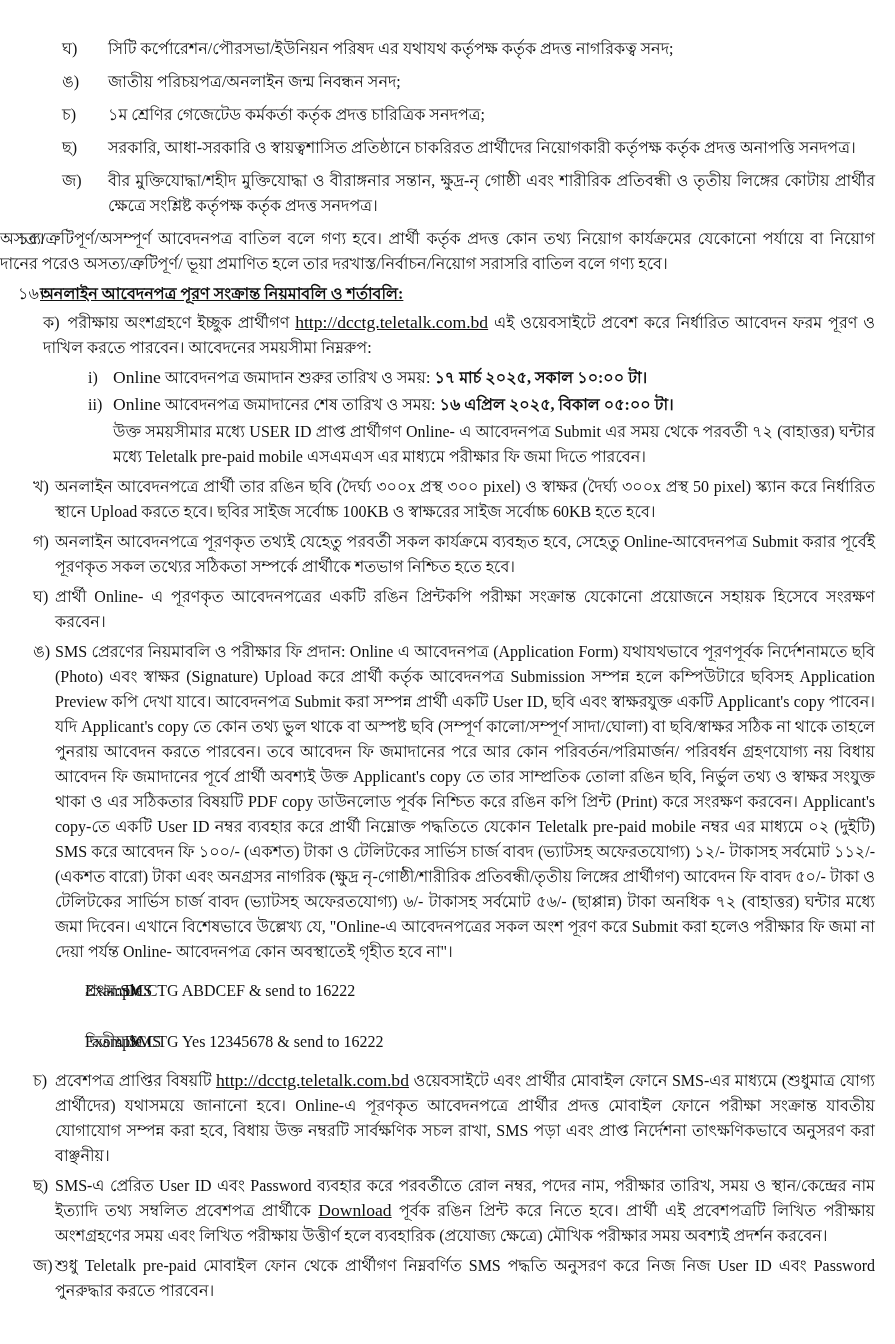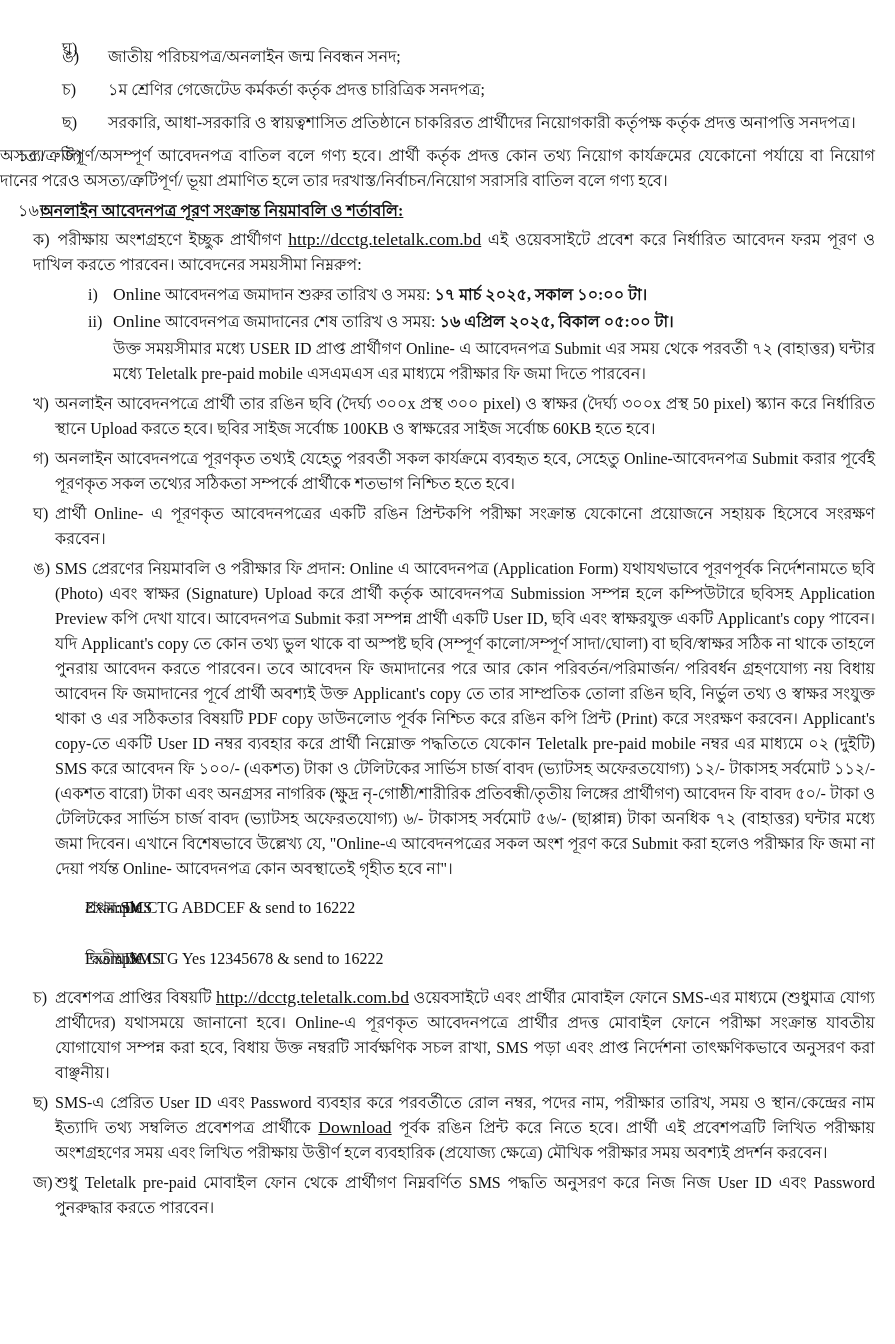--- a/index.html
+++ b/index.html
@@ -28,21 +28,21 @@
   
   .num-item{margin-bottom:5px;}
   .num-item .label{left:18px;}
   .heading-item{padding-left:40px;margin-top:4px;margin-bottom:4px;}
   .heading-item .label{left:18px;}
   .heading-item .content{font-weight:bold;text-decoration:underline;}
 
   
   .sub-item{padding-left:55px;margin-bottom:5px;}
   .sub-item .label{left:33px;}
-  .sub-item-flow{padding-left:33px;margin-bottom:5px;}
+  .sub-item-flow{padding-left:33px;margin-bottom:5px;margin-left:10px;}
   .sub-item-flow .label{position:static;margin-right:8px;}
 
   
   .roman-item{padding-left:113px;margin-bottom:2px;text-align:left;}
   .roman-item .label{left:88px;}
 
   
   .indent-para{margin-left:113px;margin-bottom:5px;}
 
   
@@ -54,25 +54,25 @@
   .u{text-decoration:underline;}
   .en{font-family:"Liberation Serif",serif;font-size:1.10em;text-align:center;}
 
   .mt6{margin-top:6px;}
   .mt14{margin-top:14px;}
 </style>
 </head>
 <body>
 
 <div class="page">
-    <div class="block letter-item"><span class="label">ঘ)</span></div>
+    <div class="block letter-item"><span class="label">ঘ)</span><span class="content"><span>সিটি কর্পোরেশন/পৌরসভা/ইউনিয়ন পরিষদ এর যথাযথ কর্তৃপক্ষ কর্তৃক প্রদত্ত নাগরিকত্ব সনদ;</span></span></div>
     <div class="block letter-item"><span class="label">ঙ)</span><span class="content"><span>জাতীয় পরিচয়পত্র/অনলাইন জন্ম নিবন্ধন সনদ;</span></span></div>
     <div class="block letter-item"><span class="label">চ)</span><span class="content"><span>১ম শ্রেণির গেজেটেড কর্মকর্তা কর্তৃক প্রদত্ত চারিত্রিক সনদপত্র;</span></span></div>
     <div class="block letter-item"><span class="label">ছ)</span><span class="content"><span>সরকারি, আধা-সরকারি ও স্বায়ত্বশাসিত প্রতিষ্ঠানে চাকরিরত প্রার্থীদের নিয়োগকারী কর্তৃপক্ষ কর্তৃক প্রদত্ত অনাপত্তি সনদপত্র।</span></span></div>
-    <div class="block letter-item"><span class="label">জ)</span></div>
+    <div class="block letter-item"><span class="label">জ)</span><span class="content"><span>বীর মুক্তিযোদ্ধা/শহীদ মুক্তিযোদ্ধা ও বীরাঙ্গনার সন্তান, ক্ষুদ্র-নৃ গোষ্ঠী এবং শারীরিক প্রতিবন্ধী ও তৃতীয় লিঙ্গের কোটায় প্রার্থীর ক্ষেত্রে সংশ্লিষ্ট কর্তৃপক্ষ কর্তৃক প্রদত্ত সনদপত্র।</span></span></div>
     <div class="block num-item mt6"><span class="label">১৫।</span><span class="content"><span>অসত্য/ত্রুটিপূর্ণ/অসম্পূর্ণ আবেদনপত্র বাতিল বলে গণ্য হবে। প্রার্থী কর্তৃক প্রদত্ত কোন তথ্য নিয়োগ কার্যক্রমের যেকোনো পর্যায়ে বা নিয়োগ দানের পরেও অসত্য/ত্রুটিপূর্ণ/ ভূয়া প্রমাণিত হলে তার দরখাস্ত/নির্বাচন/নিয়োগ সরাসরি বাতিল বলে গণ্য হবে।</span></span></div>
     <div class="block heading-item"><span class="label">১৬।</span><span class="content"><span>অনলাইন আবেদনপত্র পূরণ সংক্রান্ত নিয়মাবলি ও শর্তাবলি:</span></span></div>
     <div class="block sub-item-flow"><span class="label">ক)</span><span class="content"><span>পরীক্ষায় অংশগ্রহণে ইচ্ছুক প্রার্থীগণ </span><span class="u en">http://dcctg.teletalk.com.bd</span><span> এই ওয়েবসাইটে প্রবেশ করে নির্ধারিত আবেদন ফরম পূরণ ও দাখিল করতে পারবেন। আবেদনের সময়সীমা নিম্নরুপ:</span></span></div>
     <div class="block roman-item"><span class="label">i)</span><span class="content"><span class="en">Online</span><span> আবেদনপত্র জমাদান শুরুর তারিখ ও সময়: </span><span class="b">১৭ মার্চ ২০২৫, সকাল ১০:০০ টা।</span></span></div>
     <div class="block roman-item"><span class="label">ii)</span><span class="content"><span class="en">Online</span><span> আবেদনপত্র জমাদানের শেষ তারিখ ও সময়: </span><span class="b">১৬ এপ্রিল ২০২৫, বিকাল ০৫:০০ টা।</span></span></div>
     <div class="block indent-para"><span class="content"><span>উক্ত সময়সীমার মধ্যে USER ID প্রাপ্ত প্রার্থীগণ Online- এ আবেদনপত্র Submit এর সময় থেকে পরবর্তী ৭২ (বাহাত্তর) ঘন্টার মধ্যে Teletalk pre-paid mobile এসএমএস এর মাধ্যমে পরীক্ষার ফি জমা দিতে পারবেন।</span></span></div>
     <div class="block sub-item"><span class="label">খ)</span><span class="content"><span>অনলাইন আবেদনপত্রে প্রার্থী তার রঙিন ছবি (দৈর্ঘ্য ৩০০x প্রস্থ ৩০০ pixel) ও স্বাক্ষর (দৈর্ঘ্য ৩০০x প্রস্থ 50 pixel) স্ক্যান করে নির্ধারিত স্থানে Upload করতে হবে। ছবির সাইজ সর্বোচ্চ 100KB ও স্বাক্ষরের সাইজ সর্বোচ্চ 60KB হতে হবে।</span></span></div>
     <div class="block sub-item"><span class="label">গ)</span><span class="content"><span>অনলাইন আবেদনপত্রে পূরণকৃত তথ্যই যেহেতু পরবর্তী সকল কার্যক্রমে ব্যবহৃত হবে, সেহেতু Online-আবেদনপত্র Submit করার পূর্বেই পূরণকৃত সকল তথ্যের সঠিকতা সম্পর্কে প্রার্থীকে শতভাগ নিশ্চিত হতে হবে।</span></span></div>
     <div class="block sub-item"><span class="label">ঘ)</span><span class="content"><span>প্রার্থী Online- এ পূরণকৃত আবেদনপত্রের একটি রঙিন প্রিন্টকপি পরীক্ষা সংক্রান্ত যেকোনো প্রয়োজনে সহায়ক হিসেবে সংরক্ষণ করবেন।</span></span></div>
     <div class="block sub-item"><span class="label">ঙ)</span><span class="content"><span>SMS প্রেরণের নিয়মাবলি ও পরীক্ষার ফি প্রদান: Online এ আবেদনপত্র (Application Form) যথাযথভাবে পূরণপূর্বক নির্দেশনামতে ছবি (Photo) এবং স্বাক্ষর (Signature) Upload করে প্রার্থী কর্তৃক আবেদনপত্র Submission সম্পন্ন হলে কম্পিউটারে ছবিসহ Application Preview কপি দেখা যাবে। আবেদনপত্র Submit করা সম্পন্ন প্রার্থী একটি User ID, ছবি এবং স্বাক্ষরযুক্ত একটি Applicant's copy পাবেন। যদি Applicant's copy তে কোন তথ্য ভুল থাকে বা অস্পষ্ট ছবি (সম্পূর্ণ কালো/সম্পূর্ণ সাদা/ঘোলা) বা ছবি/স্বাক্ষর সঠিক না থাকে তাহলে পুনরায় আবেদন করতে পারবেন। তবে আবেদন ফি জমাদানের পরে আর কোন পরিবর্তন/পরিমার্জন/ পরিবর্ধন গ্রহণযোগ্য নয় বিধায় আবেদন ফি জমাদানের পূর্বে প্রার্থী অবশ্যই উক্ত Applicant's copy তে তার সাম্প্রতিক তোলা রঙিন ছবি, নির্ভুল তথ্য ও স্বাক্ষর সংযুক্ত থাকা ও এর সঠিকতার বিষয়টি PDF copy ডাউনলোড পূর্বক নিশ্চিত করে রঙিন কপি প্রিন্ট (Print) করে সংরক্ষণ করবেন। Applicant's copy-তে একটি User ID নম্বর ব্যবহার করে প্রার্থী নিম্নোক্ত পদ্ধতিতে যেকোন Teletalk pre-paid mobile নম্বর এর মাধ্যমে ০২ (দুইটি) SMS করে আবেদন ফি ১০০/- (একশত) টাকা ও টেলিটকের সার্ভিস চার্জ বাবদ (ভ্যাটসহ অফেরতযোগ্য) ১২/- টাকাসহ সর্বমোট ১১২/- (একশত বারো) টাকা এবং অনগ্রসর নাগরিক (ক্ষুদ্র নৃ-গোষ্ঠী/শারীরিক প্রতিবন্ধী/তৃতীয় লিঙ্গের প্রার্থীগণ) আবেদন ফি বাবদ ৫০/- টাকা ও টেলিটকের সার্ভিস চার্জ বাবদ (ভ্যাটসহ অফেরতযোগ্য) ৬/- টাকাসহ সর্বমোট ৫৬/- (ছাপ্পান্ন) টাকা অনধিক ৭২ (বাহাত্তর) ঘন্টার মধ্যে জমা দিবেন। এখানে বিশেষভাবে উল্লেখ্য যে, "Online-এ আবেদনপত্রের সকল অংশ পূরণ করে Submit করা হলেও পরীক্ষার ফি জমা না দেয়া পর্যন্ত Online- আবেদনপত্র কোন অবস্থাতেই গৃহীত হবে না"।</span></span></div>

